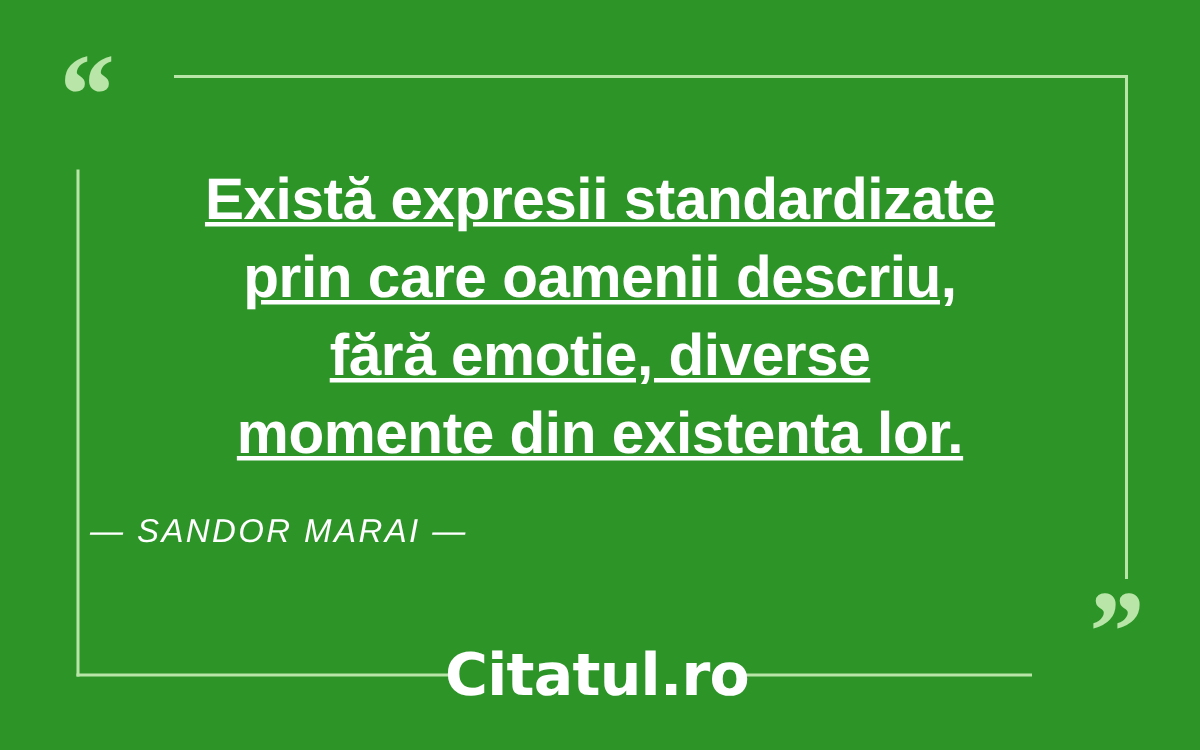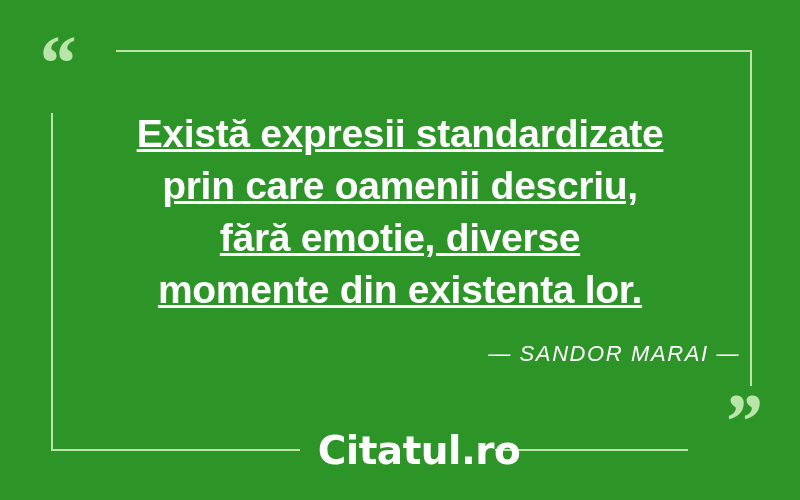--- a/index.html
+++ b/index.html
@@ -94,40 +94,39 @@
     white-space: pre-line;
     text-decoration: underline;
   }
 
   
   #quote-author {
     position: absolute;
     left: 60px;
     top: 341px;
     width: 680px;
-    text-align: right;
+    text-align: left;
     color: #ffffff;
     font-family: "Liberation Sans", sans-serif;
     font-size: 22px;
     font-style: italic;
     font-weight: 400;
     letter-spacing: 1.6px;
   }
 
   
   #site-logo {
     position: absolute;
     left: 300px;
     top: 418px;
     width: 196px;
     height: 64px;
     display: flex;
     align-items: center;
     justify-content: center;
-    margin-left: 21px;
   }
   #site-logo-text {
     color: #ffffff;
     font-family: "DejaVu Sans", sans-serif;
     font-size: 39px;
     font-weight: 700;
     line-height: 1;
     letter-spacing: -0.5px;
   }
 </style>

